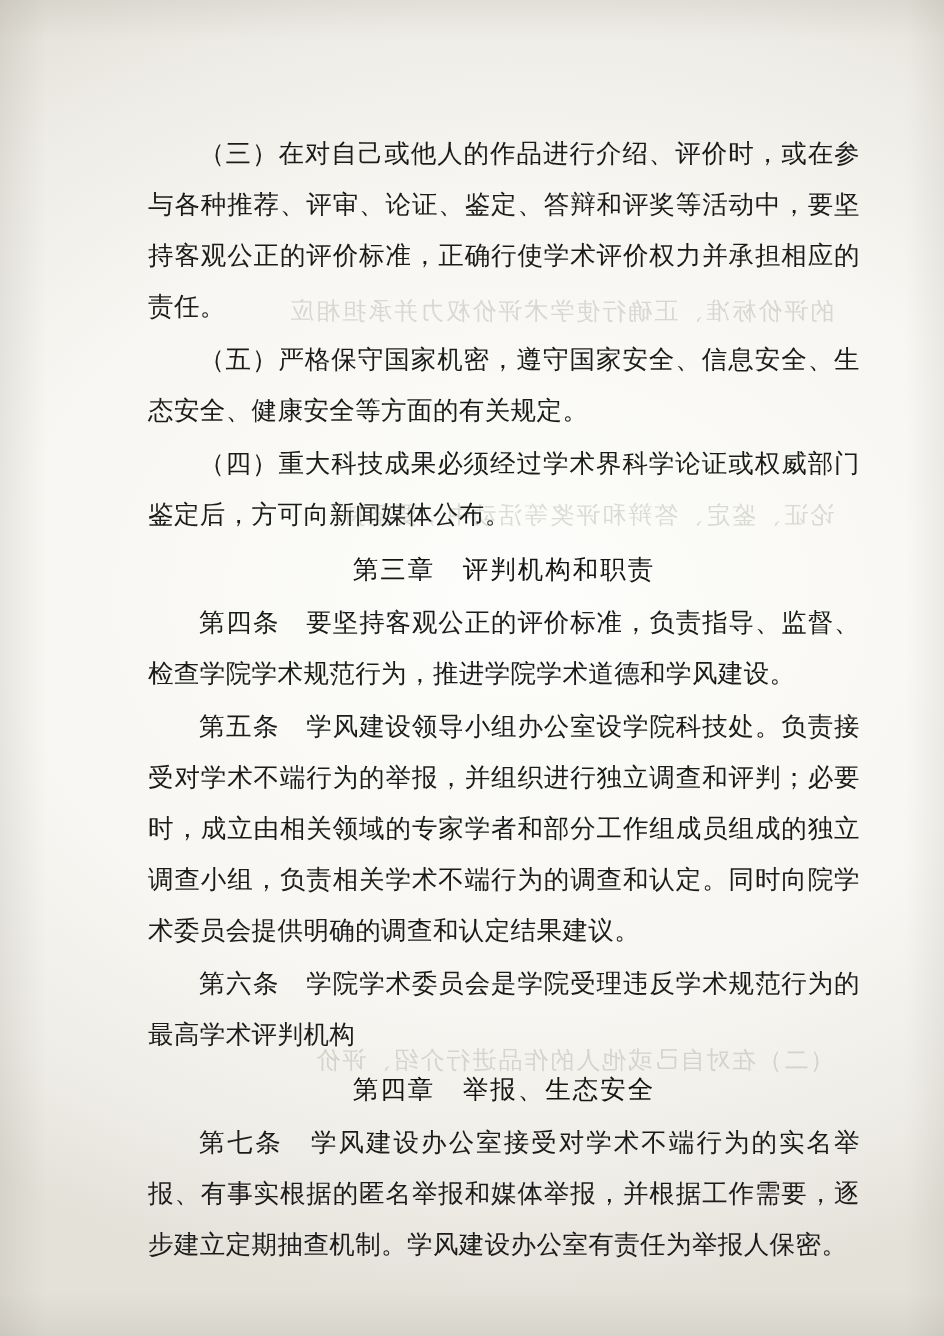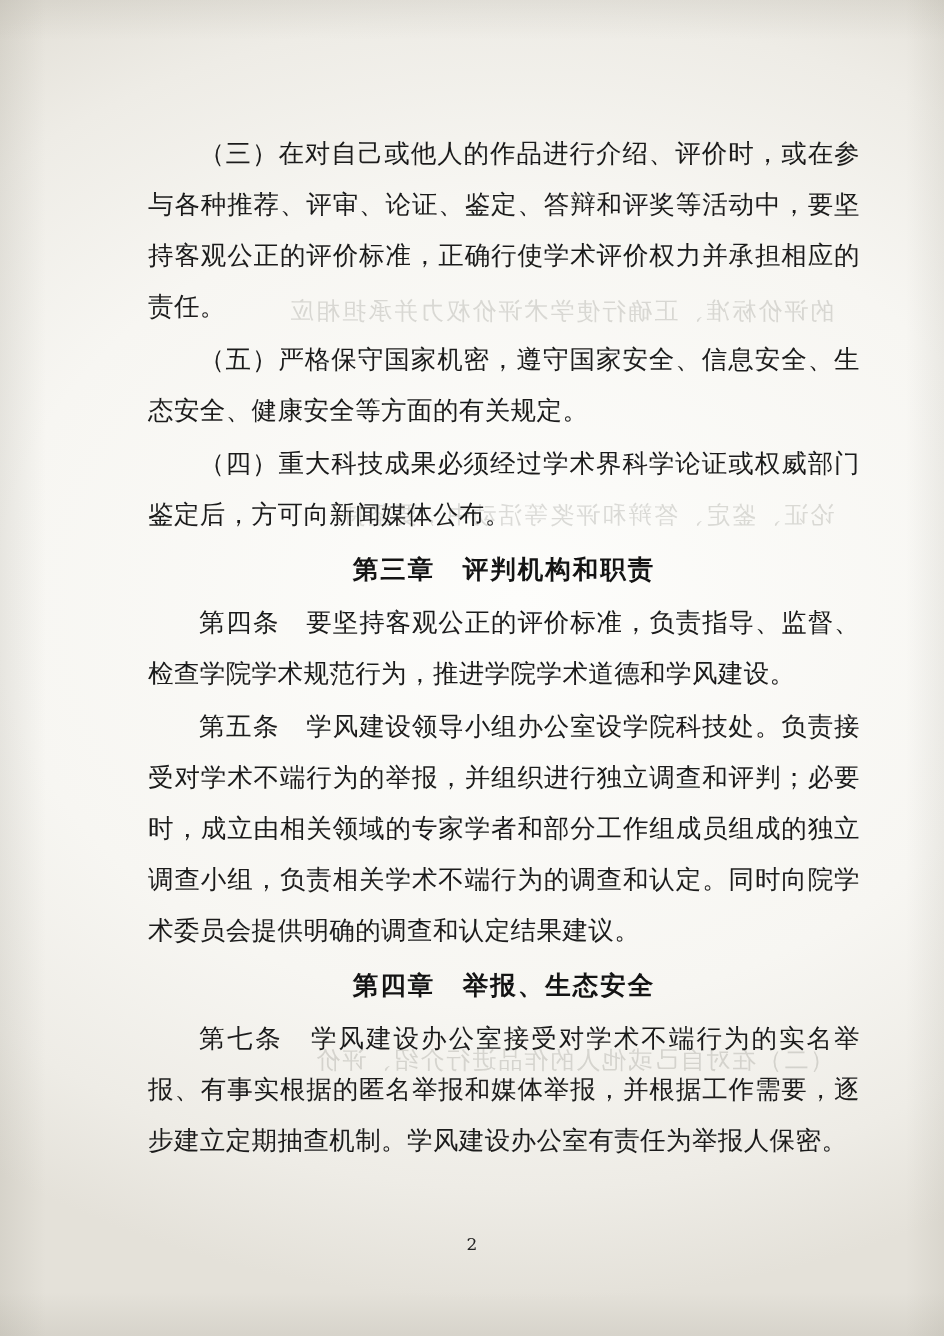--- a/index.html
+++ b/index.html
@@ -50,21 +50,21 @@
     letter-spacing: 0.4px;
     font-family: "DejaVu Serif", "Liberation Serif", serif;
   }
   p.indent {
     text-indent: 2em;
   }
   h2.chapter {
     margin: 4px 0 2px 0;
     font-size: 25.5px;
     line-height: 51px;
-    font-weight: bold;
+    font-weight: normal;
     text-align: center;
     color: #141414;
     letter-spacing: 2px;
   }
   .art-label {
     font-weight: normal;
     letter-spacing: 1px;
   }
   .pagenum {
     position: absolute;
@@ -105,20 +105,21 @@
     <p class="indent">（三）在对自己或他人的作品进行介绍、评价时，或在参与各种推荐、评审、论证、鉴定、答辩和评奖等活动中，要坚持客观公正的评价标准，正确行使学术评价权力并承担相应的责任。</p>
     <p class="indent">（五）严格保守国家机密，遵守国家安全、信息安全、生态安全、健康安全等方面的有关规定。</p>
     <p class="indent">（四）重大科技成果必须经过学术界科学论证或权威部门鉴定后，方可向新闻媒体公布。</p>
 
     <h2 class="chapter">第三章　评判机构和职责</h2>
 
     <p class="indent"><span class="art-label">第四条</span>　<span>要坚持客观公正的评价标准，负责指导、监督、检查学院学术规范行为，推进学院学术道德和学风建设。</span></p>
 
     <p class="indent"><span class="art-label">第五条</span>　<span>学风建设领导小组办公室设学院科技处。负责接受对学术不端行为的举报，并组织进行独立调查和评判；必要时，成立由相关领域的专家学者和部分工作组成员组成的独立调查小组，负责相关学术不端行为的调查和认定。同时向院学术委员会提供明确的调查和认定结果建议。</span></p>
 
+    <p class="indent"><span class="art-label">第六条</span>　<span>学院学术委员会是学院受理违反学术规范行为的最高学术评判机构</span></p>
 
     <h2 class="chapter">第四章　举报、生态安全</h2>
 
     <p class="indent"><span class="art-label">第七条</span>　<span>学风建设办公室接受对学术不端行为的实名举报、有事实根据的匿名举报和媒体举报，并根据工作需要，逐步建立定期抽查机制。学风建设办公室有责任为举报人保密。</span></p>
 
   </div>
 
   <div class="pagenum">2</div>
 </div>
 

